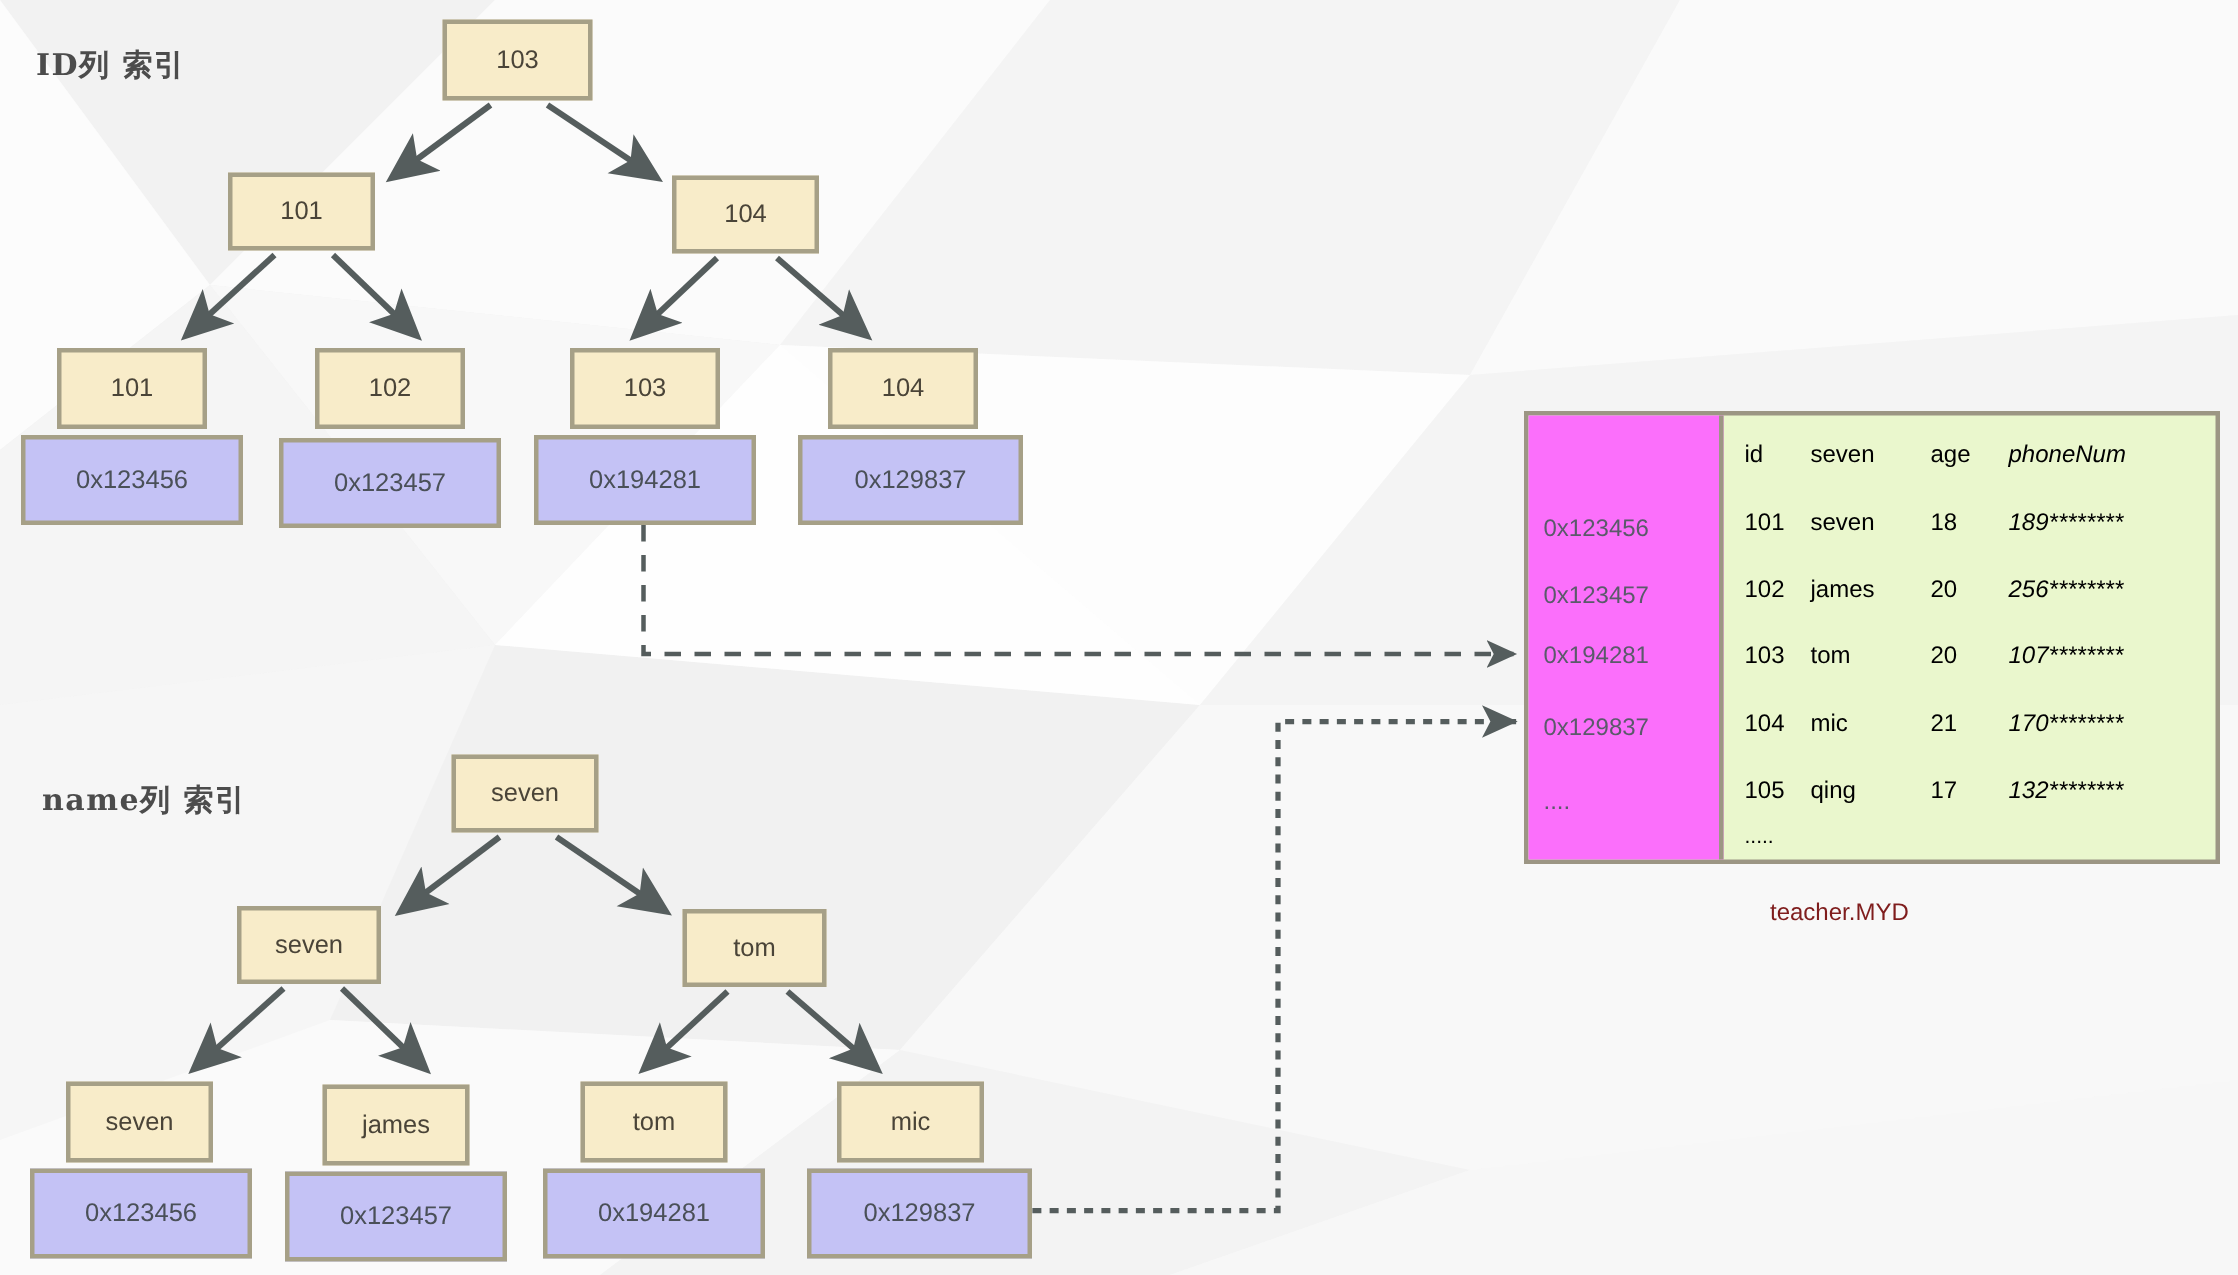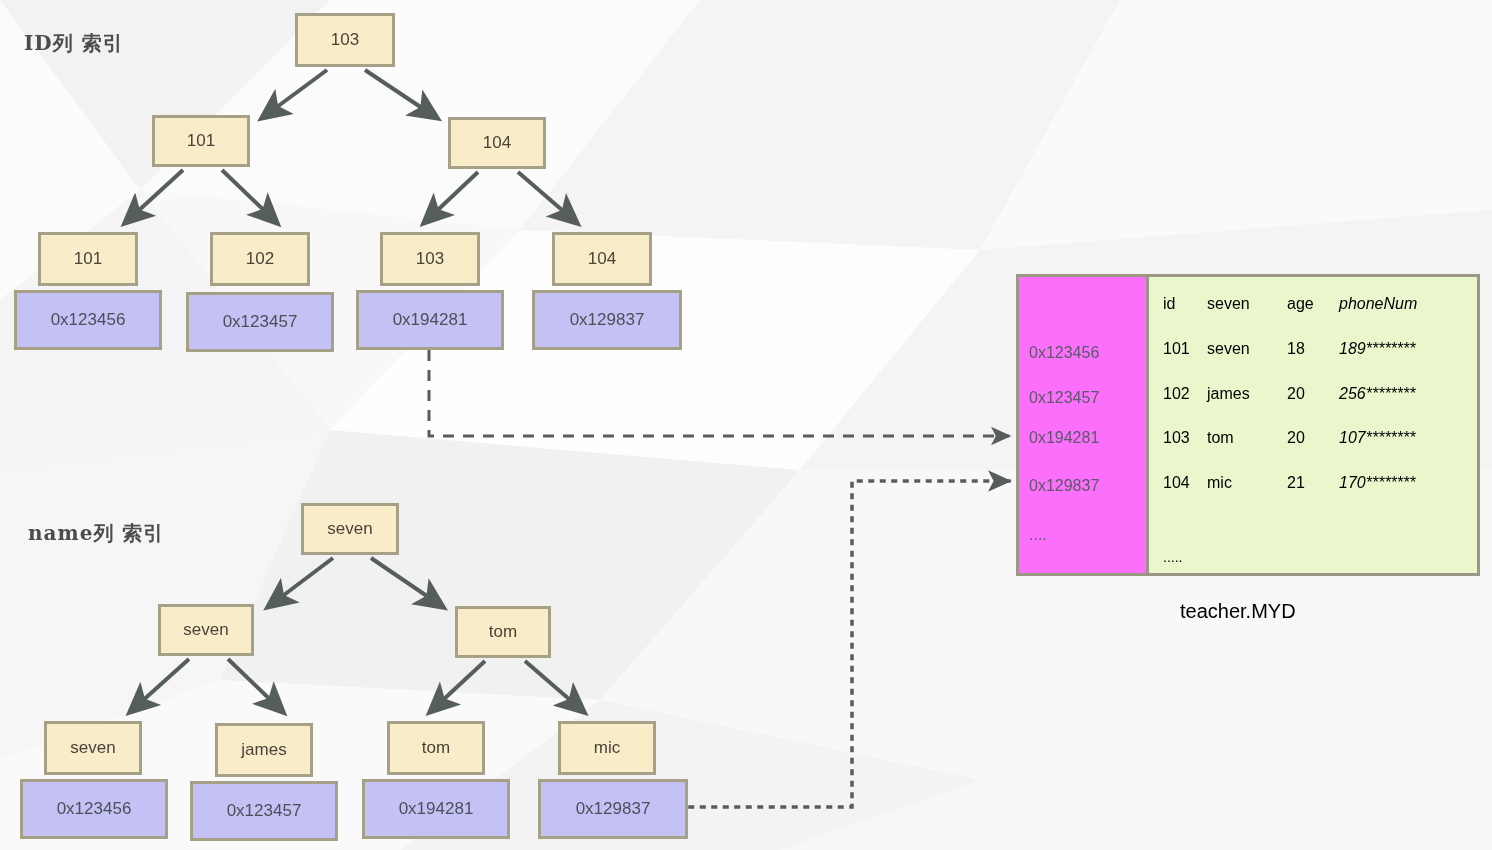--- a/index.html
+++ b/index.html
@@ -85,22 +85,22 @@
     white-space: nowrap;
     display: flex;
   }
   .c-id    { width: 44px; }
   .c-name  { width: 80px; }
   .c-age   { width: 52px; }
   .c-phone { width: 150px; font-style: italic; }
   #filelabel {
     position: absolute;
     left: 1180px; top: 600px;
-    font-size: 20px;
-    color: #000000;
+    font-size: 16px;
+    color: #7f1d1d;
     white-space: nowrap;
   }
 </style>
 </head>
 <body>
 
 <div id="stage">
 
   <svg id="bgpoly" viewBox="0 0 1492 850" preserveAspectRatio="none">
     <rect x="0" y="0" width="1492" height="850" fill="#f7f7f7"></rect>
@@ -226,19 +226,25 @@
         <span class="c-name">tom</span>
         <span class="c-age">20</span>
         <span class="c-phone">107********</span>
       </div>
       <div class="rowline" style="top:197px;">
         <span class="c-id">104</span>
         <span class="c-name">mic</span>
         <span class="c-age">21</span>
         <span class="c-phone">170********</span>
       </div>
+      <div class="rowline" style="top:242px;">
+        <span class="c-id">105</span>
+        <span class="c-name">qing</span>
+        <span class="c-age">17</span>
+        <span class="c-phone">132********</span>
+      </div>
       <div class="rowline" style="top:272px; font-size:14px;">.....</div>
     </div>
   </div>
 
   <div id="filelabel">teacher.MYD</div>
 
 </div>
 
 </body></html>

